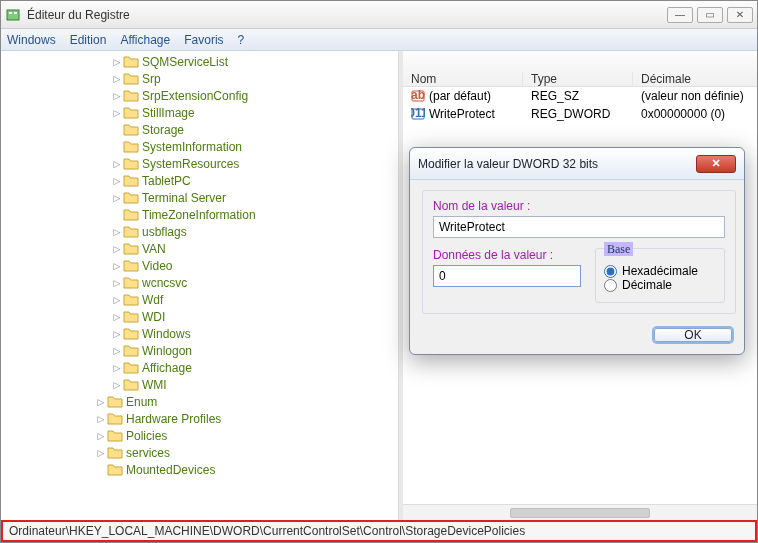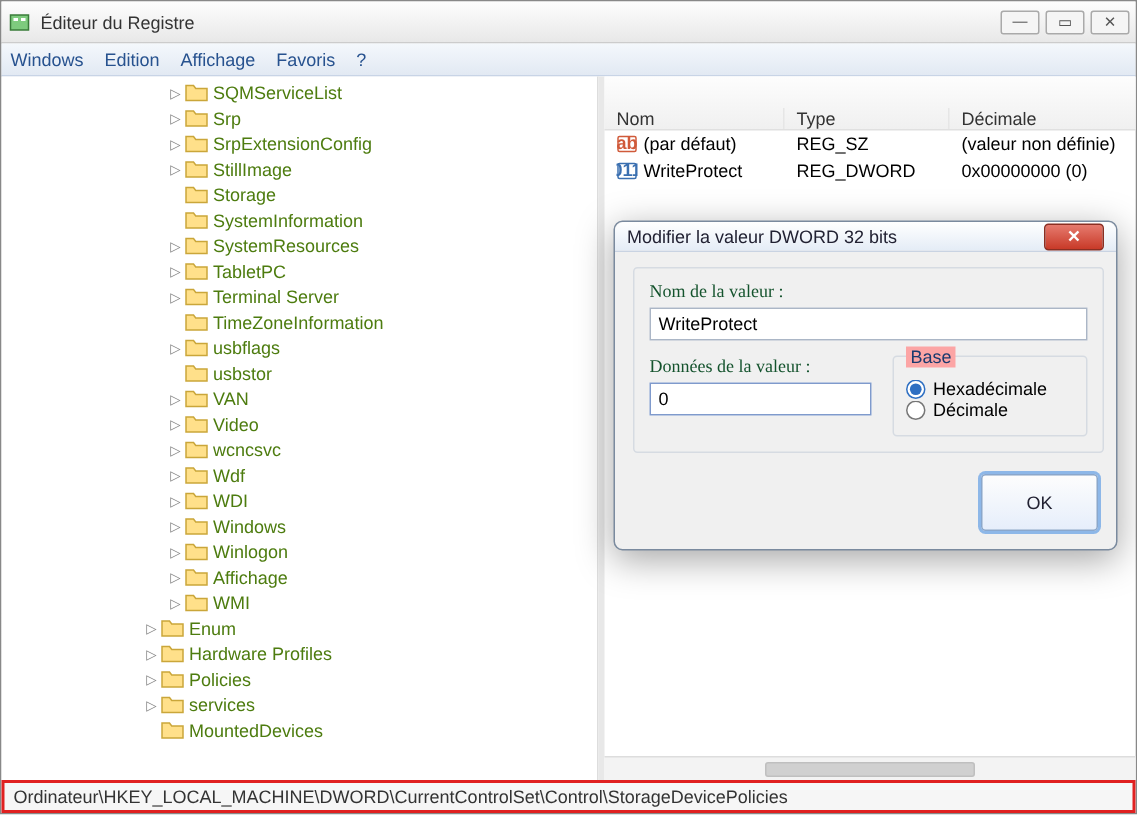--- a/index.html
+++ b/index.html
@@ -38,35 +38,35 @@
 .valrow .cell.type { width: 110px; }
 .valrow .cell.data { flex: 1; }
 .valicon { width: 14px; height: 14px; }
 
 .hscroll { position: absolute; bottom: 0; left: 0; right: 0; height: 16px; background: #f3f3f3; border-top: 1px solid #ddd; display: flex; align-items: center; justify-content: center; }
 .hscroll .thumb { width: 140px; height: 10px; background: #d0d0d0; border: 1px solid #bfbfbf; border-radius: 2px; }
 
 .statusbar { height: 22px; border-top: 1px solid #ccc; background: #f6f6f6; display: flex; align-items: center; padding: 0 6px; color: #333; border: 2px solid #e02020; margin: 0; }
 
 .dialog { position: absolute; left: 408px; top: 146px; width: 336px; background: #f0f0f0; border: 1px solid #7a8a9e; border-radius: 6px; box-shadow: 0 6px 24px rgba(0,0,0,0.35); }
-.dialog .dtitle { height: 20px; background: linear-gradient(#fff,#e4ecf6); border-bottom: 1px solid #c9d3e2; display: flex; align-items: center; padding: 0 8px; border-radius: 6px 6px 0 0; }
+.dialog .dtitle { height: 32px; background: linear-gradient(#fff,#e4ecf6); border-bottom: 1px solid #c9d3e2; display: flex; align-items: center; padding: 0 8px; border-radius: 6px 6px 0 0; }
 .dialog .dtitle .t { color: #223; }
 .dialog .dclose { margin-left: auto; width: 40px; height: 18px; border-radius: 3px; background: linear-gradient(#e67a6e,#c83a28); border: 1px solid #8a2e22; color: #fff; display: flex; align-items: center; justify-content: center; font-weight: bold; font-size: 11px; }
 .dialog .body { padding: 10px 12px 6px 12px; }
 .dialog fieldset.outer { border: 1px solid #d6dbe2; border-radius: 3px; padding: 8px 10px 10px 10px; background: #f0f0f0; }
-.dialog .lbl { color: #14532d; margin-bottom: 3px; font-family: Liberation Serif, serif; }
+.dialog .lbl { color: #a21caf; margin-bottom: 3px; }
 .dialog input[type=text] { width: 100%; height: 22px; border: 1px solid #abb6c6; padding: 2px 5px; background: #fff; }
 .dialog .row2 { display: flex; gap: 14px; margin-top: 10px; }
 .dialog .col1 { flex: 1; }
 .dialog .basebox { width: 130px; border: 1px solid #d6dbe2; border-radius: 3px; padding: 4px 8px 6px 8px; }
-.dialog .basebox .legend { color: #1a3a6e; position: relative; top: -11px; background: #fca5a5; padding: 0 3px; }
+.dialog .basebox .legend { color: #1a3a6e; position: relative; top: -11px; background: #c4b5fd; padding: 0 3px; font-family: Liberation Serif, serif; }
 .dialog .radio { display: flex; align-items: center; gap: 5px; margin-top: -4px; margin-bottom: 4px; }
 .dialog .radio input { accent-color: #2e6fc2; }
 .dialog .btns { display: flex; justify-content: flex-end; gap: 8px; padding: 8px 12px 12px; }
-.dialog .btn { width: 78px; height: 38px; border: 1px solid #8aa7cc; border-radius: 3px; background: linear-gradient(#fdfdfd,#e6eefb); color: #223; cursor: default; display: flex; align-items: center; justify-content: center; }
+.dialog .btn { width: 78px; height: 14px; border: 1px solid #8aa7cc; border-radius: 3px; background: linear-gradient(#fdfdfd,#e6eefb); color: #223; cursor: default; display: flex; align-items: center; justify-content: center; }
 .dialog .btn.primary { box-shadow: 0 0 0 2px #8db7e8; }
 
 .splitter { width: 4px; background: #e8e8e8; cursor: col-resize; }
 
 .indent { display: inline-block; }
 </style>
 </head>
 <body>
 
 <div class="window">
@@ -221,32 +221,20 @@
           <li>
             <div class="node">
               <span class="indent" style="width:110px"></span>
               <span class="exp">▷</span>
               <span class="folder">
                 <svg viewBox="0 0 16 13">
                   <path d="M1 2h5l1.5 2H15v8H1z" fill="#ffe08a" stroke="#caa63a"></path>
                 </svg>
               </span>
               <span class="label">usbflags</span>
-            </div>
-          </li>
-          <li>
-            <div class="node">
-              <span class="indent" style="width:110px"></span>
-              <span class="exp"></span>
-              <span class="folder">
-                <svg viewBox="0 0 16 13">
-                  <path d="M1 2h5l1.5 2H15v8H1z" fill="#ffe08a" stroke="#caa63a"></path>
-                </svg>
-              </span>
-              <span class="label">usbstor</span>
             </div>
           </li>
           <li>
             <div class="node">
               <span class="indent" style="width:110px"></span>
               <span class="exp">▷</span>
               <span class="folder">
                 <svg viewBox="0 0 16 13">
                   <path d="M1 2h5l1.5 2H15v8H1z" fill="#ffe08a" stroke="#caa63a"></path>
                 </svg>

